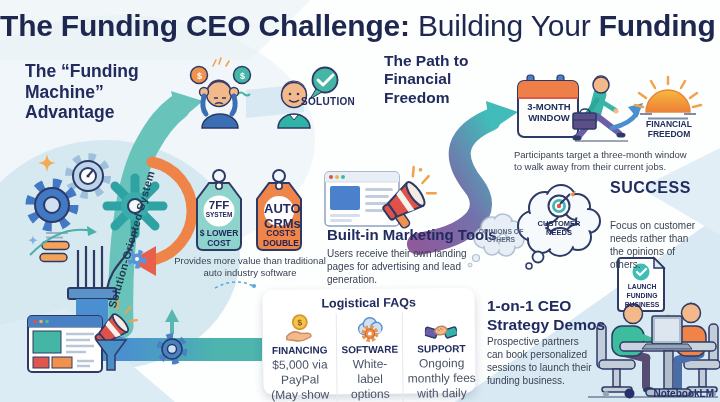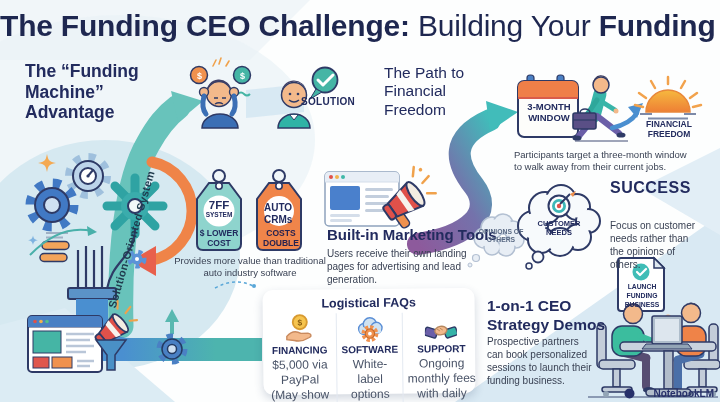--- a/index.html
+++ b/index.html
@@ -7,21 +7,21 @@
     position:relative;width:720px;height:402px;overflow:hidden;
     background:#fdfefe;
     font-family:"Liberation Sans",sans-serif;
     color:#222b5e;
   }
   .abs{position:absolute;}
   svg.layer{position:absolute;left:0;top:0;}
   .title{left:0;right:0;top:9px;text-align:center;font-size:30px;color:#1e2750;letter-spacing:-0.2px;white-space:nowrap;}
   .title .b{font-weight:bold;}
   .h-advantage{left:25px;top:61px;width:115px;font-size:17.5px;font-weight:bold;line-height:1.18;color:#222b5e;}
-  .h-path{left:384px;top:64px;width:96px;font-size:15.5px;font-weight:normal;line-height:1.18;}
+  .h-path{left:384px;top:52px;width:96px;font-size:15.5px;font-weight:bold;line-height:1.18;}
   .h-marketing{left:327px;top:226px;width:170px;font-size:15px;font-weight:bold;}
   .h-success{left:610px;top:179px;font-size:16px;font-weight:bold;letter-spacing:.5px;}
   .h-demos{left:487px;top:297px;width:120px;font-size:15.5px;font-weight:bold;line-height:1.2;}
   .cap{color:#3a4254;font-size:9.5px;line-height:1.3;}
   .cap-solutions{left:197px;top:131px;width:158px;text-align:center;}
   .cap-window{left:514px;top:149px;width:182px;}
   .cap-tags{left:170px;top:255px;width:160px;text-align:center;}
   .cap-marketing{left:327px;top:247px;width:150px;font-size:10px;}
   .cap-success{left:610px;top:219px;width:92px;font-size:10px;}
   .cap-demos{left:487px;top:335px;width:106px;font-size:10px;}
@@ -30,21 +30,21 @@
   .badge-solution{left:301px;top:96px;width:52px;font-size:10px;font-weight:bold;text-align:center;letter-spacing:.3px;}
   .lbl-calendar{left:520px;top:101px;width:58px;font-size:9.5px;font-weight:bold;text-align:center;line-height:1.2;}
   .lbl-freedom{left:638px;top:119px;width:62px;font-size:8.5px;font-weight:bold;text-align:center;line-height:1.2;}
   .lbl-cloud1{left:530px;top:219px;width:58px;font-size:7.5px;font-weight:bold;text-align:center;line-height:1.25;}
   .lbl-cloud2{left:477px;top:228px;width:48px;font-size:6.8px;font-weight:bold;color:#5a6a84;text-align:center;line-height:1.25;}
   .lbl-doc{left:622px;top:283px;width:40px;font-size:6.8px;font-weight:bold;text-align:center;line-height:1.3;}
   .tag-circle1{left:200px;top:200px;width:38px;text-align:center;line-height:1;}
   .tag-circle1 .big{font-size:11.5px;font-weight:bold;}
   .tag-circle1 .sm{font-size:6.5px;font-weight:bold;}
   .tag-note1{left:194px;top:229px;width:50px;font-size:8.5px;font-weight:bold;text-align:center;line-height:1.15;}
-  .tag-circle2{left:264px;top:202px;width:32px;font-size:10px;font-weight:bold;text-align:left;line-height:1.15;}
+  .tag-circle2{left:264px;top:202px;width:32px;font-size:13px;font-weight:bold;text-align:left;line-height:1.15;}
   .tag-note2{left:256px;top:229px;width:50px;font-size:8.5px;font-weight:bold;text-align:center;line-height:1.15;color:#26224f;}
   .faq-card{left:263px;top:289px;width:212px;height:105px;background:#ffffff;border-radius:10px;
     box-shadow:0 4px 10px rgba(40,60,100,.20);transform:rotate(-.6deg);}
   .faq-title{text-align:center;font-size:12.5px;font-weight:bold;margin-top:7px;color:#222b5e;}
   .faq-cols{display:flex;margin-top:3px;}
   .faq-col{flex:1;text-align:center;padding:0 4px;}
   .faq-col + .faq-col{border-left:1px solid #e3e9f1;text-align:center;}
   .faq-icon{height:30px;display:flex;align-items:center;justify-content:center;}
   .faq-label{font-size:10px;font-weight:bold;color:#222b5e;margin-top:1px;}
   .faq-desc{font-size:12px;color:#4a5468;line-height:1.25;margin-top:2px;}

